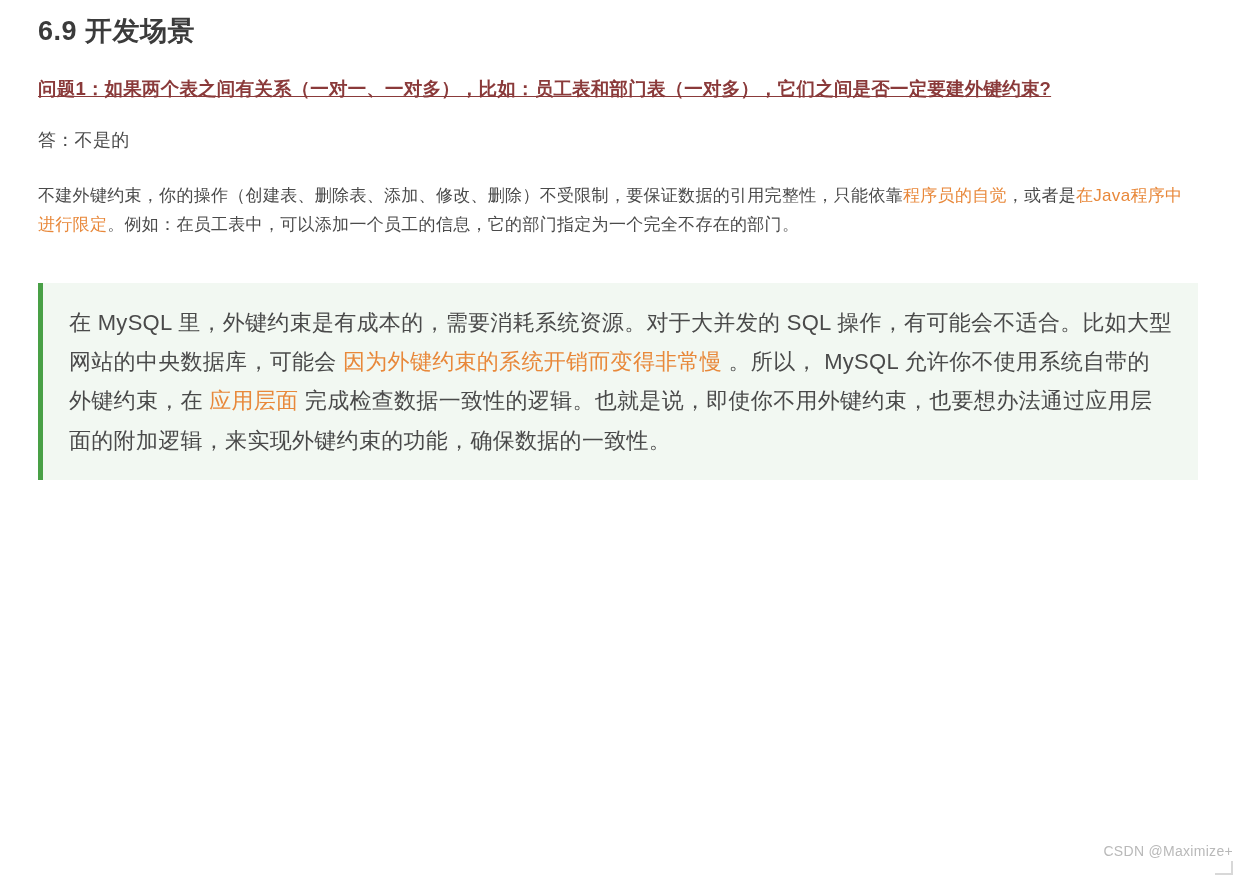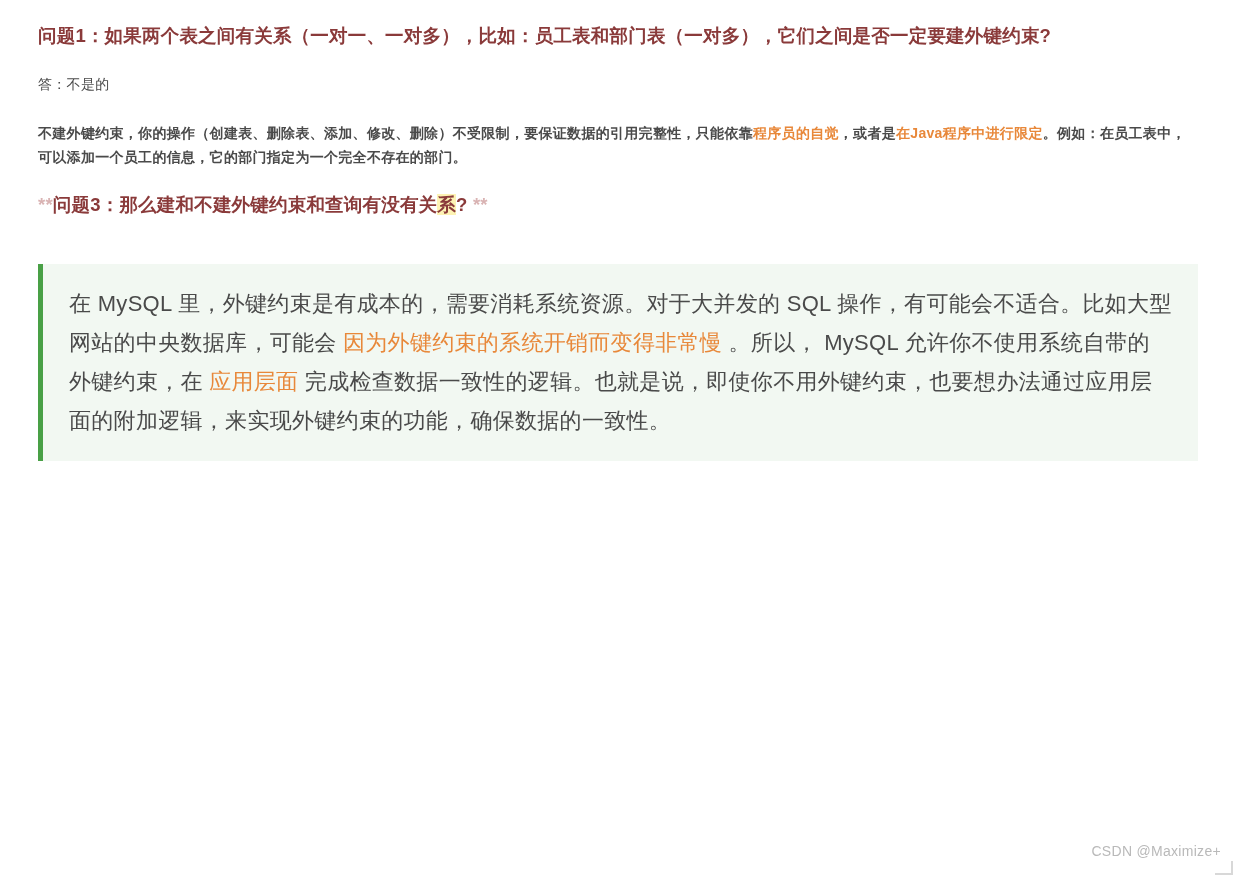--- a/index.html
+++ b/index.html
@@ -28,55 +28,55 @@
     letter-spacing: 0.5px;
     line-height: 1.3;
   }
   .q {
     font-size: 18.5px;
     font-weight: bold;
     color: #8a3a3a;
     line-height: 1.55;
     margin: 8px 0 22px 0;
     letter-spacing: 0.2px;
+    text-decoration: underline;
   }
   .q .qlabel { color: #8a3a3a; }
   .ans {
-    font-size: 14px;
+    font-size: 18px;
     color: #4a4a4a;
     line-height: 1.6;
     margin: 0 0 26px 0;
     letter-spacing: 0.3px;
   }
   .para {
-    font-size: 14px;
+    font-size: 17px;
     color: #4a4a4a;
     line-height: 1.72;
     margin: 0 0 22px 0;
     letter-spacing: 0.3px;
-    font-weight: bold;
   }
   .hl-orange { color: #e8883a; }
   .hl-yellow { background: #fdf3b4; }
   .stars { color: #d9b3b3; font-weight: bold; }
   .quote {
     margin-top: 44px;
     background: #f2f8f2;
     border-left: 5px solid #49a046;
     padding: 20px 26px 20px 26px;
     font-size: 22px;
     line-height: 1.78;
     color: #4a4a4a;
     letter-spacing: 0.3px;
     width: 1160px;
   }
   .quote .mono { font-family: "Liberation Sans", sans-serif; }
   .watermark {
     position: absolute;
-    right: 16px;
+    right: 4px;
     bottom: 16px;
     font-size: 14px;
     color: #b9b9b9;
     letter-spacing: 0.3px;
     text-align: right;
   }
   .corner {
     position: absolute;
     right: 4px;
     bottom: 0px;
@@ -84,37 +84,34 @@
     height: 14px;
     border-right: 2px solid #d8d8d8;
     border-bottom: 2px solid #d8d8d8;
   }
 </style>
 </head>
 <body>
 
 <div class="page">
 
+  <h2 class="section-title">6.9 开发场景</h2>
 
   <p class="q">
     <span class="qlabel">问题1：</span><span>如果两个表之间有关系（一对一、一对多），比如：员工表和部门表（一对多），它们之间是否一定要建外键约束?</span>
   </p>
 
   <p class="ans">答：不是的</p>
 
 
 
   <p class="para">
     <span>不建外键约束，你的操作（创建表、删除表、添加、修改、删除）不受限制，要保证数据的引用完整性，只能依靠</span><span class="hl-orange">程序员的自觉</span><span>，或者是</span><span class="hl-orange">在Java程序中进行限定</span><span>。例如：在员工表中，可以添加一个员工的信息，它的部门指定为一个完全不存在的部门。</span>
   </p>
 
-  <p class="q">
-    <span class="stars">**</span><span class="qlabel">问题3：</span><span>那么建和不建外键约束和查询有没有关</span><span class="hl-yellow">系</span><span>?</span>
-    <span class="stars">**</span>
-  </p>
 
 
   <div class="quote">
     <span class="mono">在 MySQL 里，外键约束是有成本的，需要消耗系统资源。对于大并发的 SQL 操作，有可能会不适合。比如大型网站的中央数据库，可能会 </span><span class="hl-orange">因为外键约束的系统开销而变得非常慢</span><span> 。所以， MySQL 允许你不使用系统自带的外键约束，在 </span><span class="hl-orange">应用层面</span><span> 完成检查数据一致性的逻辑。也就是说，即使你不用外键约束，也要想办法通过应用层面的附加逻辑，来实现外键约束的功能，确保数据的一致性。</span>
   </div>
 
   <div class="watermark">CSDN @Maximize+</div>
   <div class="corner"></div>
 
 </div>

